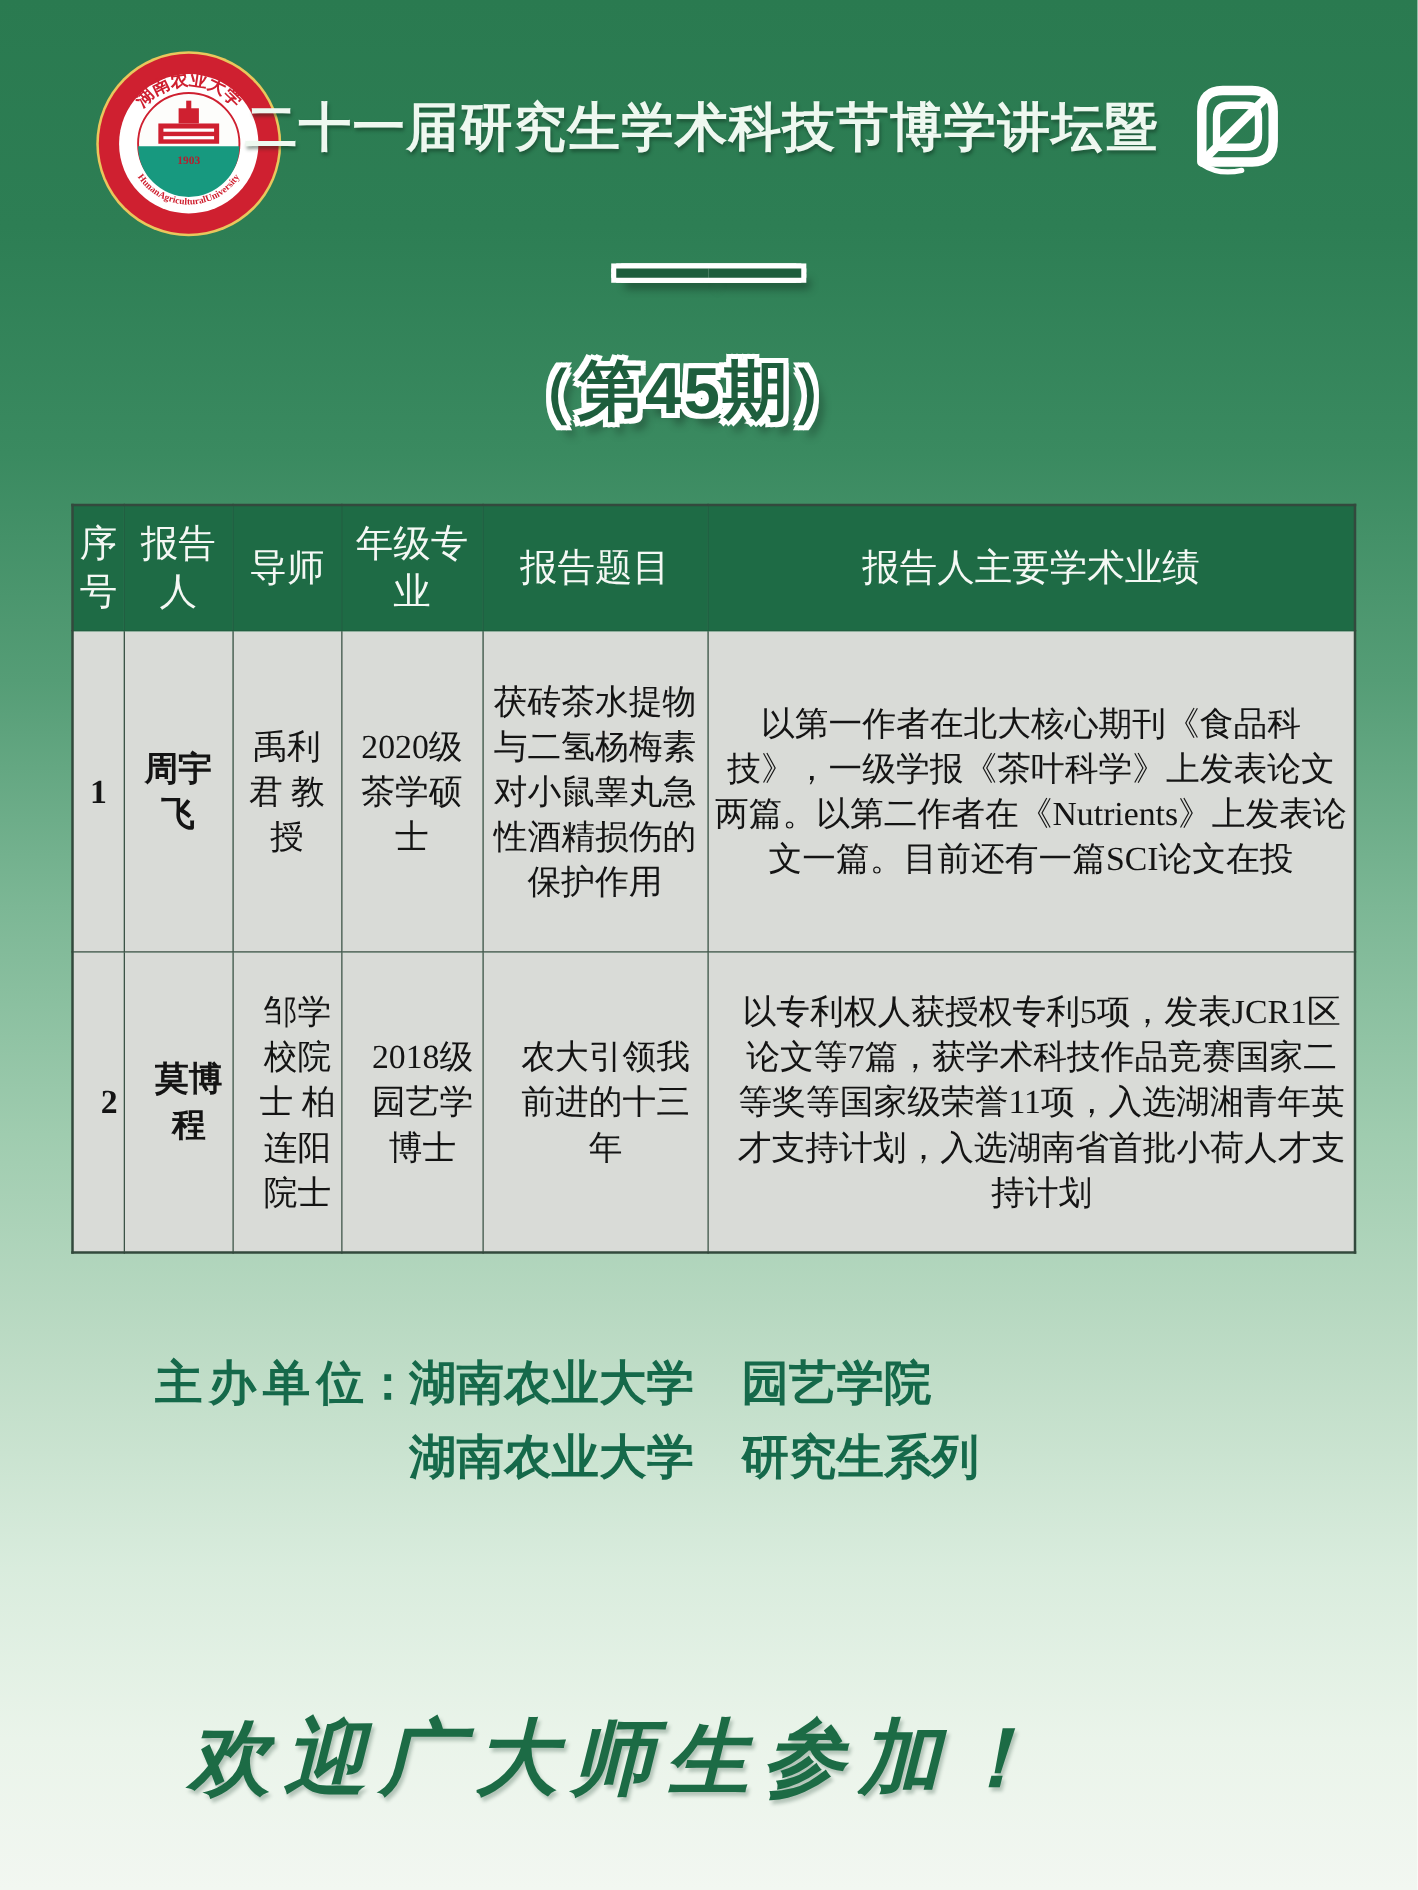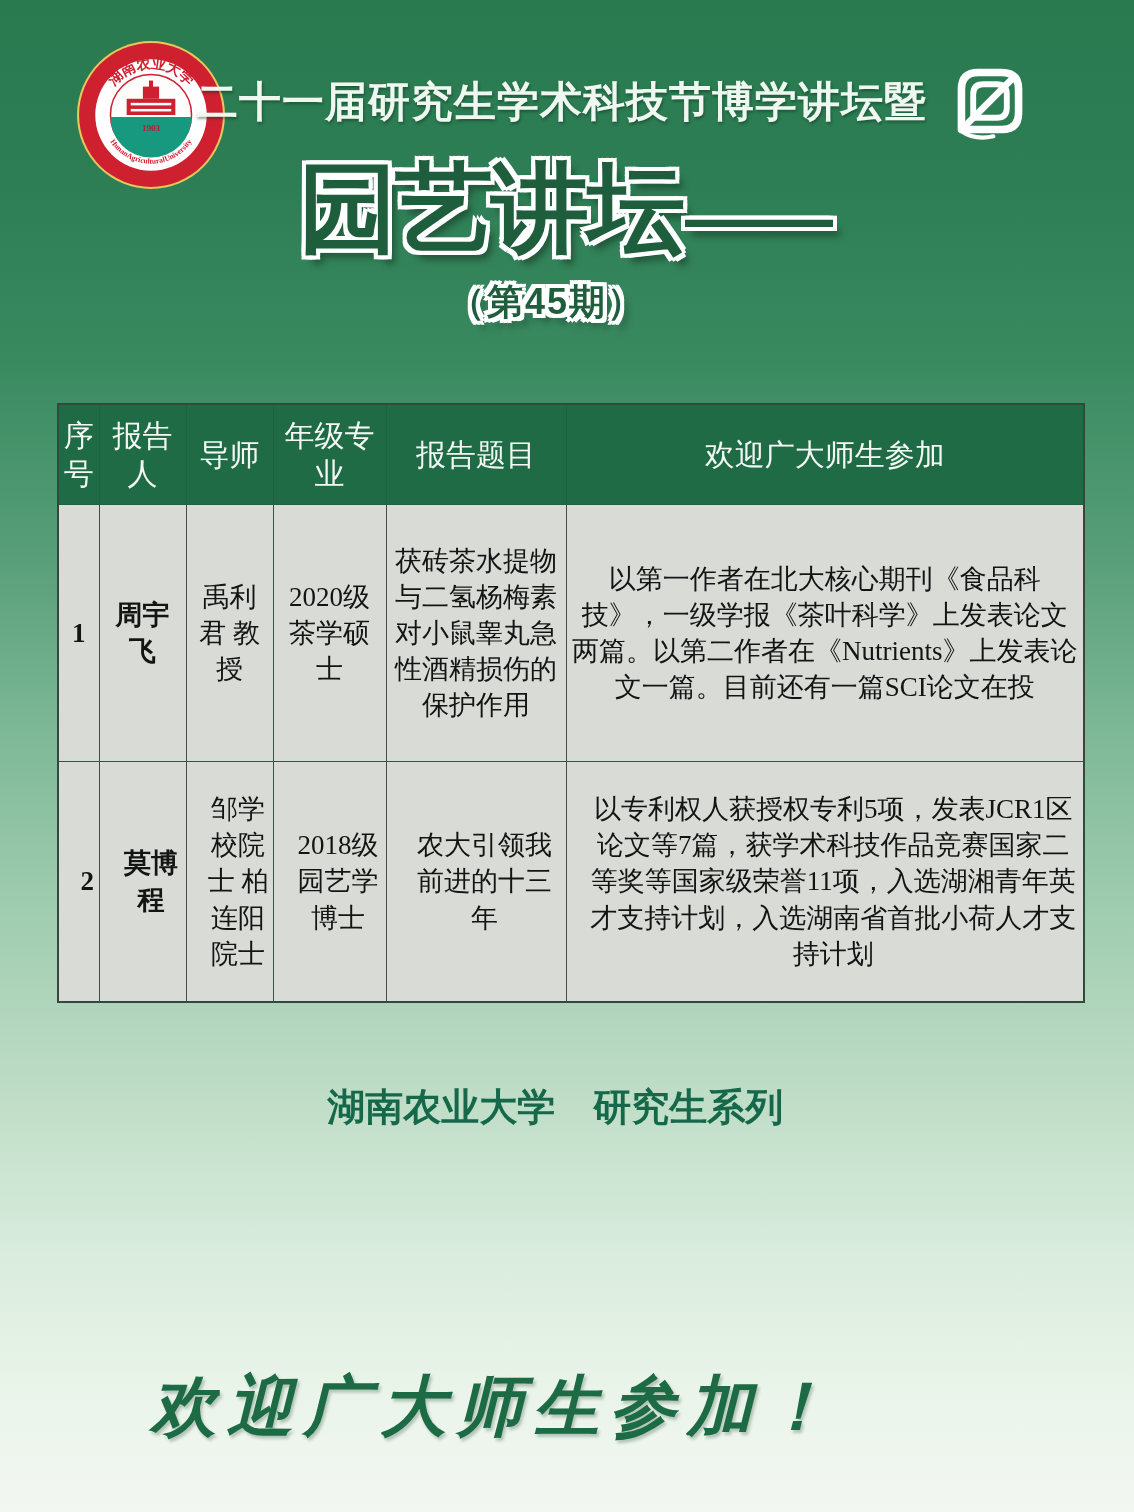--- a/index.html
+++ b/index.html
@@ -37,21 +37,21 @@
       -4px 0 0 #fff, 4px 0 0 #fff, 0 -4px 0 #fff, 0 4px 0 #fff,
       -3px -3px 0 #fff, 3px -3px 0 #fff, -3px 3px 0 #fff, 3px 3px 0 #fff,
       7px 9px 7px rgba(0,0,0,.35);
   }
   .title-main{font-size:98px;letter-spacing:-2px;line-height:1.15;}
   .title-dash{font-size:74px;margin:18px 2px 0 2px;}
   .title-sub{font-size:72px;margin-top:18px;letter-spacing:1px;}
   .issue{
     position:absolute;left:0;top:278px;width:1094px;text-align:center;
     font-family:"Liberation Sans", sans-serif;font-weight:800;color:#1e5e3d;
-    font-size:36px;letter-spacing:2px;
+    font-size:52px;letter-spacing:2px;
   }
   
   table.schedule{
     position:absolute;left:57px;top:403px;width:1026px;
     border-collapse:collapse;table-layout:fixed;
     border:2px solid #33493d;
   }
   table.schedule th{
     background:#1e6b45;color:#f4f8f4;font-weight:400;
     font-size:30px;height:95px;border:1px solid #215f41;
@@ -120,42 +120,41 @@
   <div class="leaf-logo">
     <svg viewBox="0 0 100 100" width="84" height="102">
       <path d="M16 84 V36 Q16 16 36 16 H64 Q84 16 84 36 V64 Q84 84 64 84 Z" fill="none" stroke="#ffffff" stroke-width="9" stroke-linejoin="round"></path>
       <path d="M30 70 V42 Q30 30 42 30 H58 Q70 30 70 42 V58 Q70 70 58 70 Z" fill="none" stroke="#ffffff" stroke-width="7" stroke-linejoin="round"></path>
       <line x1="19" y1="81" x2="81" y2="19" stroke="#ffffff" stroke-width="8"></line>
       <path d="M16 86 Q32 97 54 92" fill="none" stroke="#ffffff" stroke-width="5" stroke-linecap="round"></path>
     </svg>
   </div>
 
   <div class="main-title">
-    <span class="title-main outlined">园艺讲坛</span>
     <span class="title-dash outlined">——</span>
   </div>
   <div class="issue outlined">（第45期）</div>
 
   <table class="schedule">
     <colgroup>
       <col style="width:41px">
         <col style="width:87px">
         <col style="width:87px">
       <col style="width:113px">
         <col style="width:180px">
         <col style="width:518px">
     </colgroup>
     <thead>
       <tr>
         <th>序号</th>
         <th>报告人</th>
         <th>导师</th>
         <th>年级专业</th>
         <th>报告题目</th>
-        <th>欢迎广大师生参加</th>
+        <th>报告人主要学术业绩</th>
       </tr>
     </thead>
     <tbody>
       <tr class="row-1">
         <td class="b">1</td>
         <td class="b">周宇飞</td>
         <td>禹利君 教授</td>
         <td>2020级茶学硕士</td>
         <td class="left topic">茯砖茶水提物与二氢杨梅素对小鼠睾丸急性酒精损伤的保护作用</td>
         <td class="left ach">以第一作者在北大核心期刊《食品科技》，一级学报《茶叶科学》上发表论文两篇。以第二作者在《Nutrients》上发表论文一篇。目前还有一篇SCI论文在投</td>
@@ -166,19 +165,22 @@
         <td>邹学校院士 柏连阳院士</td>
         <td>2018级园艺学博士</td>
         <td class="left topic">农大引领我前进的十三年</td>
         <td class="left ach">以专利权人获授权专利5项，发表JCR1区论文等7篇，获学术科技作品竞赛国家二等奖等国家级荣誉11项，入选湖湘青年英才支持计划，入选湖南省首批小荷人才支持计划</td>
       </tr>
     </tbody>
   </table>
 
   <div class="details">
     <div class="detail-line">
+      <span class="dl-label">主办单位</span><span class="dl-colon">：</span><span class="dl-value">湖南农业大学　园艺学院</span>
+    </div>
+    <div class="detail-line">
       <span class="dl-label"></span><span class="dl-colon"></span><span class="dl-value">湖南农业大学　研究生系列</span>
     </div>
   </div>
 
   <div class="welcome">欢迎广大师生参加！</div>
 
 </div>
 
 </body></html>

